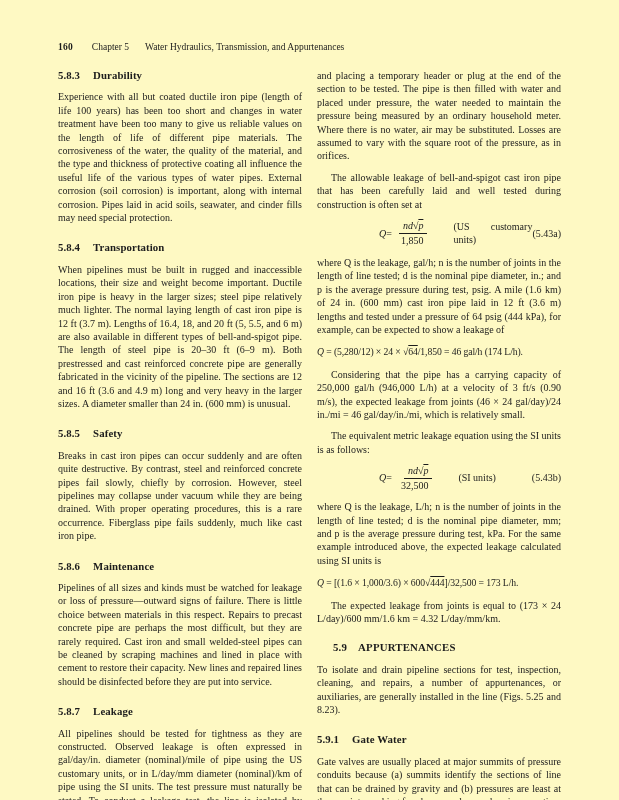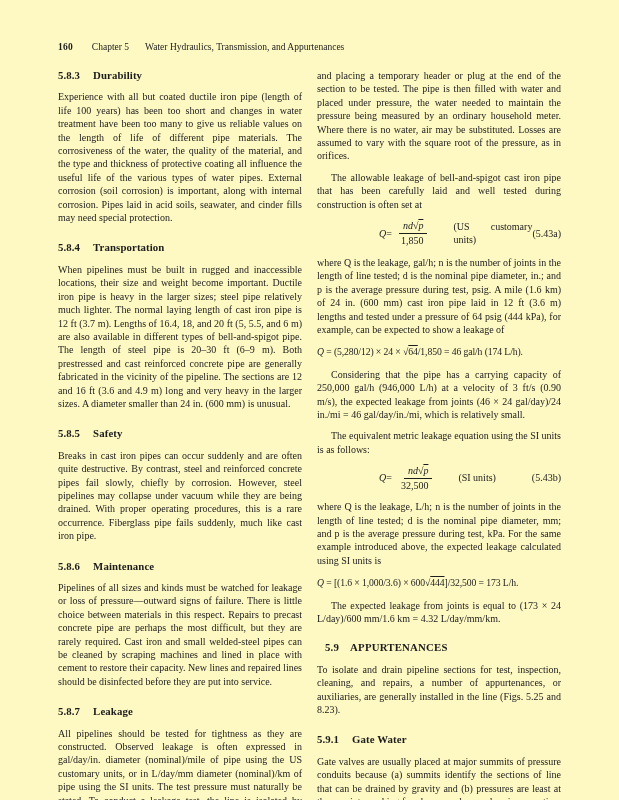--- a/index.html
+++ b/index.html
@@ -39,21 +39,21 @@
     font-size: 10.8px;
     font-weight: bold;
     margin: 17px 0 8px 0;
     letter-spacing: 0.1px;
   }
   h3.sec-head:first-child { margin-top: 3px; }
   h3.sec-head .sec-num { margin-right: 13px; }
   h2.major-head {
     font-size: 10.8px;
     font-weight: bold;
-    margin: 16px 0 8px 8px;
+    margin: 16px 0 8px 16px;
     letter-spacing: 0.2px;
   }
   h2.major-head .sec-num { margin-right: 11px; }
   
   .eq-row {
     display: flex;
     align-items: center;
     margin: 9px 0 9px 0;
     font-size: 10px;
   }

